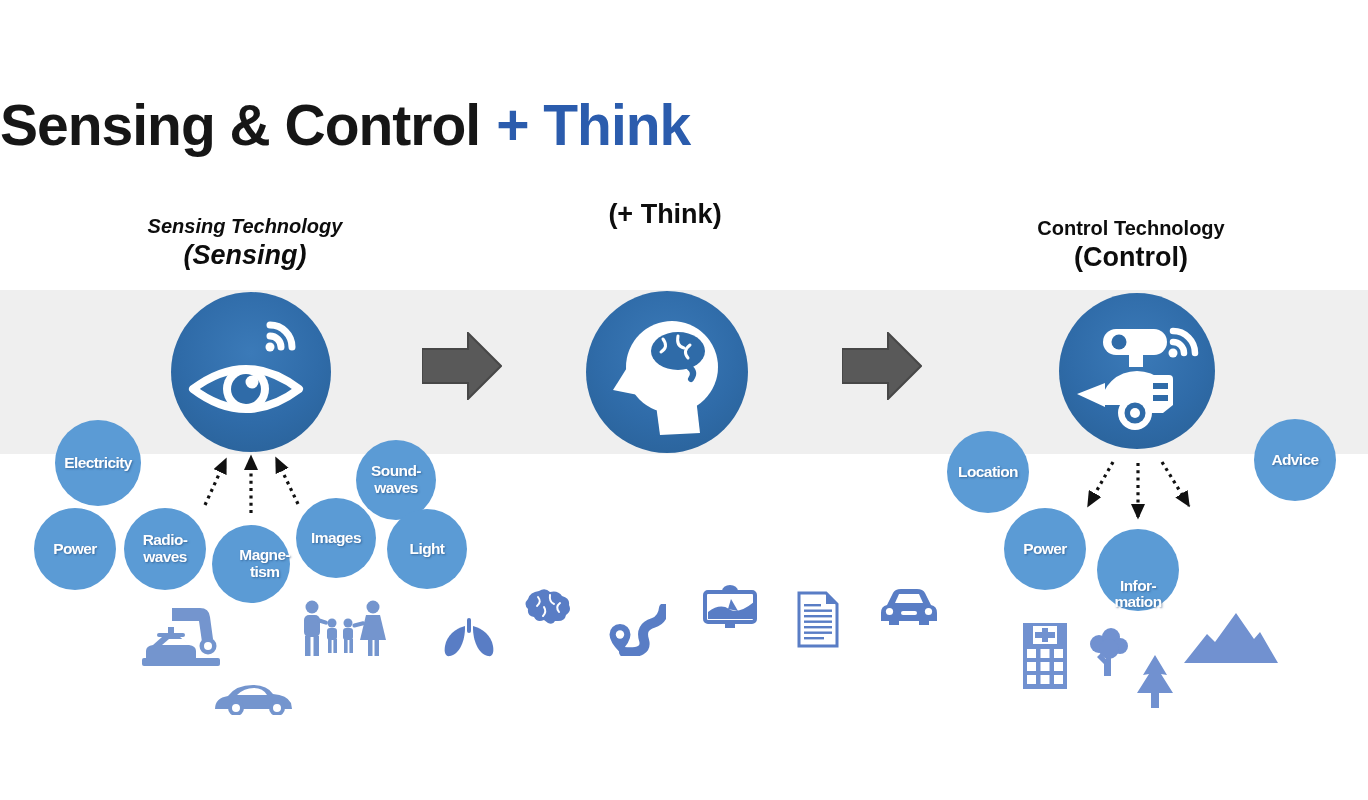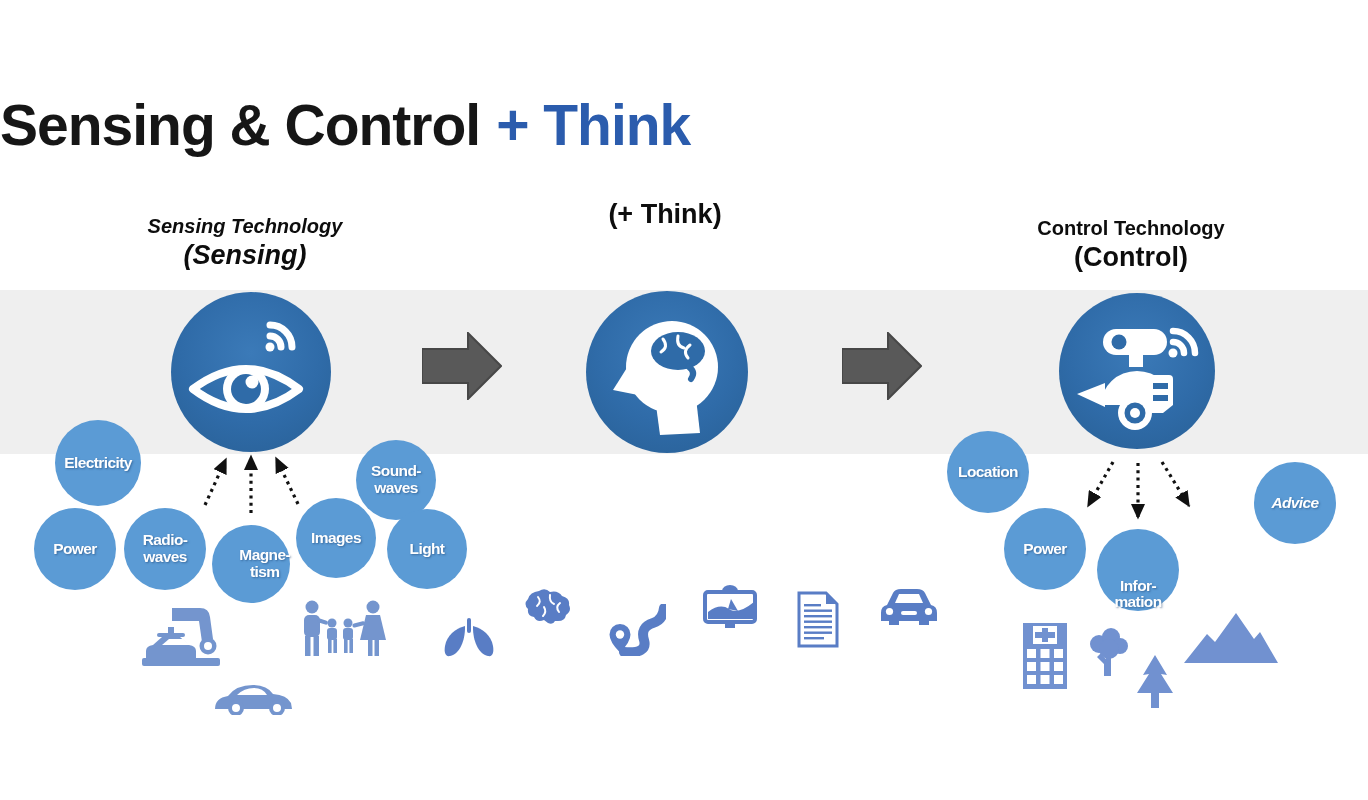--- a/index.html
+++ b/index.html
@@ -134,21 +134,21 @@
 tism</span></div>
   <div class="bubble" style="left:296px;top:498px;width:80px;height:80px;text-align:right;"><span>Images</span></div>
   <div class="bubble" style="left:356px;top:440px;width:80px;height:80px;"><span>Sound-
 waves</span></div>
   <div class="bubble" style="left:387px;top:509px;width:80px;height:80px;"><span>Light</span></div>
 
   <div class="bubble" style="left:947px;top:431px;width:82px;height:82px;"><span>Location</span></div>
   <div class="bubble" style="left:1004px;top:508px;width:82px;height:82px;"><span>Power</span></div>
   <div class="bubble" style="left:1097px;top:529px;width:82px;height:82px;align-items:flex-end;"><span>Infor-
 mation</span></div>
-  <div class="bubble" style="left:1254px;top:462px;width:82px;height:82px;font-style:italic;"><span>Advice</span></div>
+  <div class="bubble" style="left:1254px;top:419px;width:82px;height:82px;"><span>Advice</span></div>
 
   <div class="ic" style="left:142px;top:606px;width:80px;height:66px;">
     <svg viewBox="0 0 80 66">
       <g fill="var(--c-icon_left)">
         <rect x="0" y="52" width="78" height="8" rx="2"></rect>
         <path d="M4 52 v-7 q0 -5 7 -6 l9 -8 h18 l9 8 q7 1 7 6 v7 Z"></path>
         <rect x="15" y="27" width="28" height="4" rx="2"></rect>
         <rect x="26" y="21" width="6" height="7"></rect>
         <path d="M30 2 h28 q9 0 10 9 l3 22 -11 3 -3 -21 h-27 Z"></path>
         <circle cx="66" cy="40" r="8.5"></circle>

